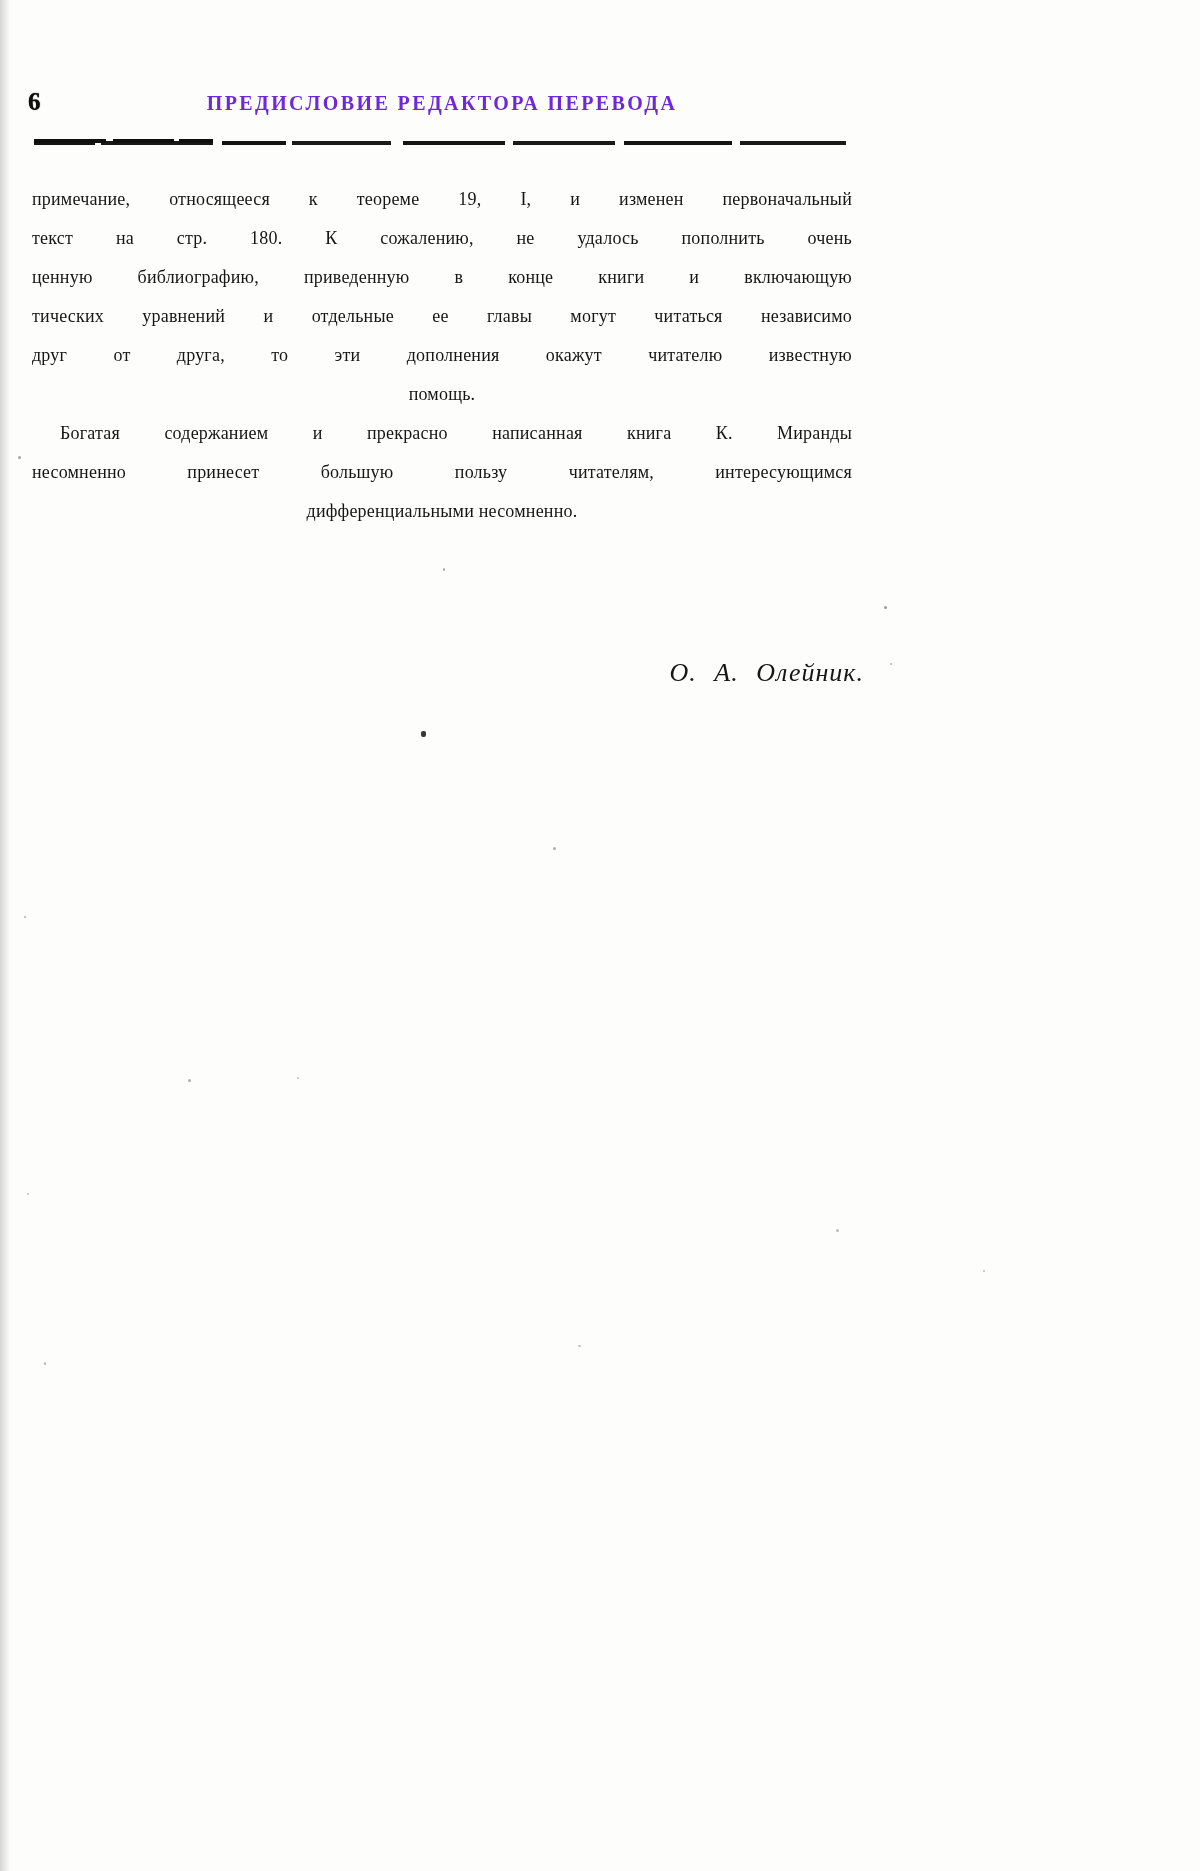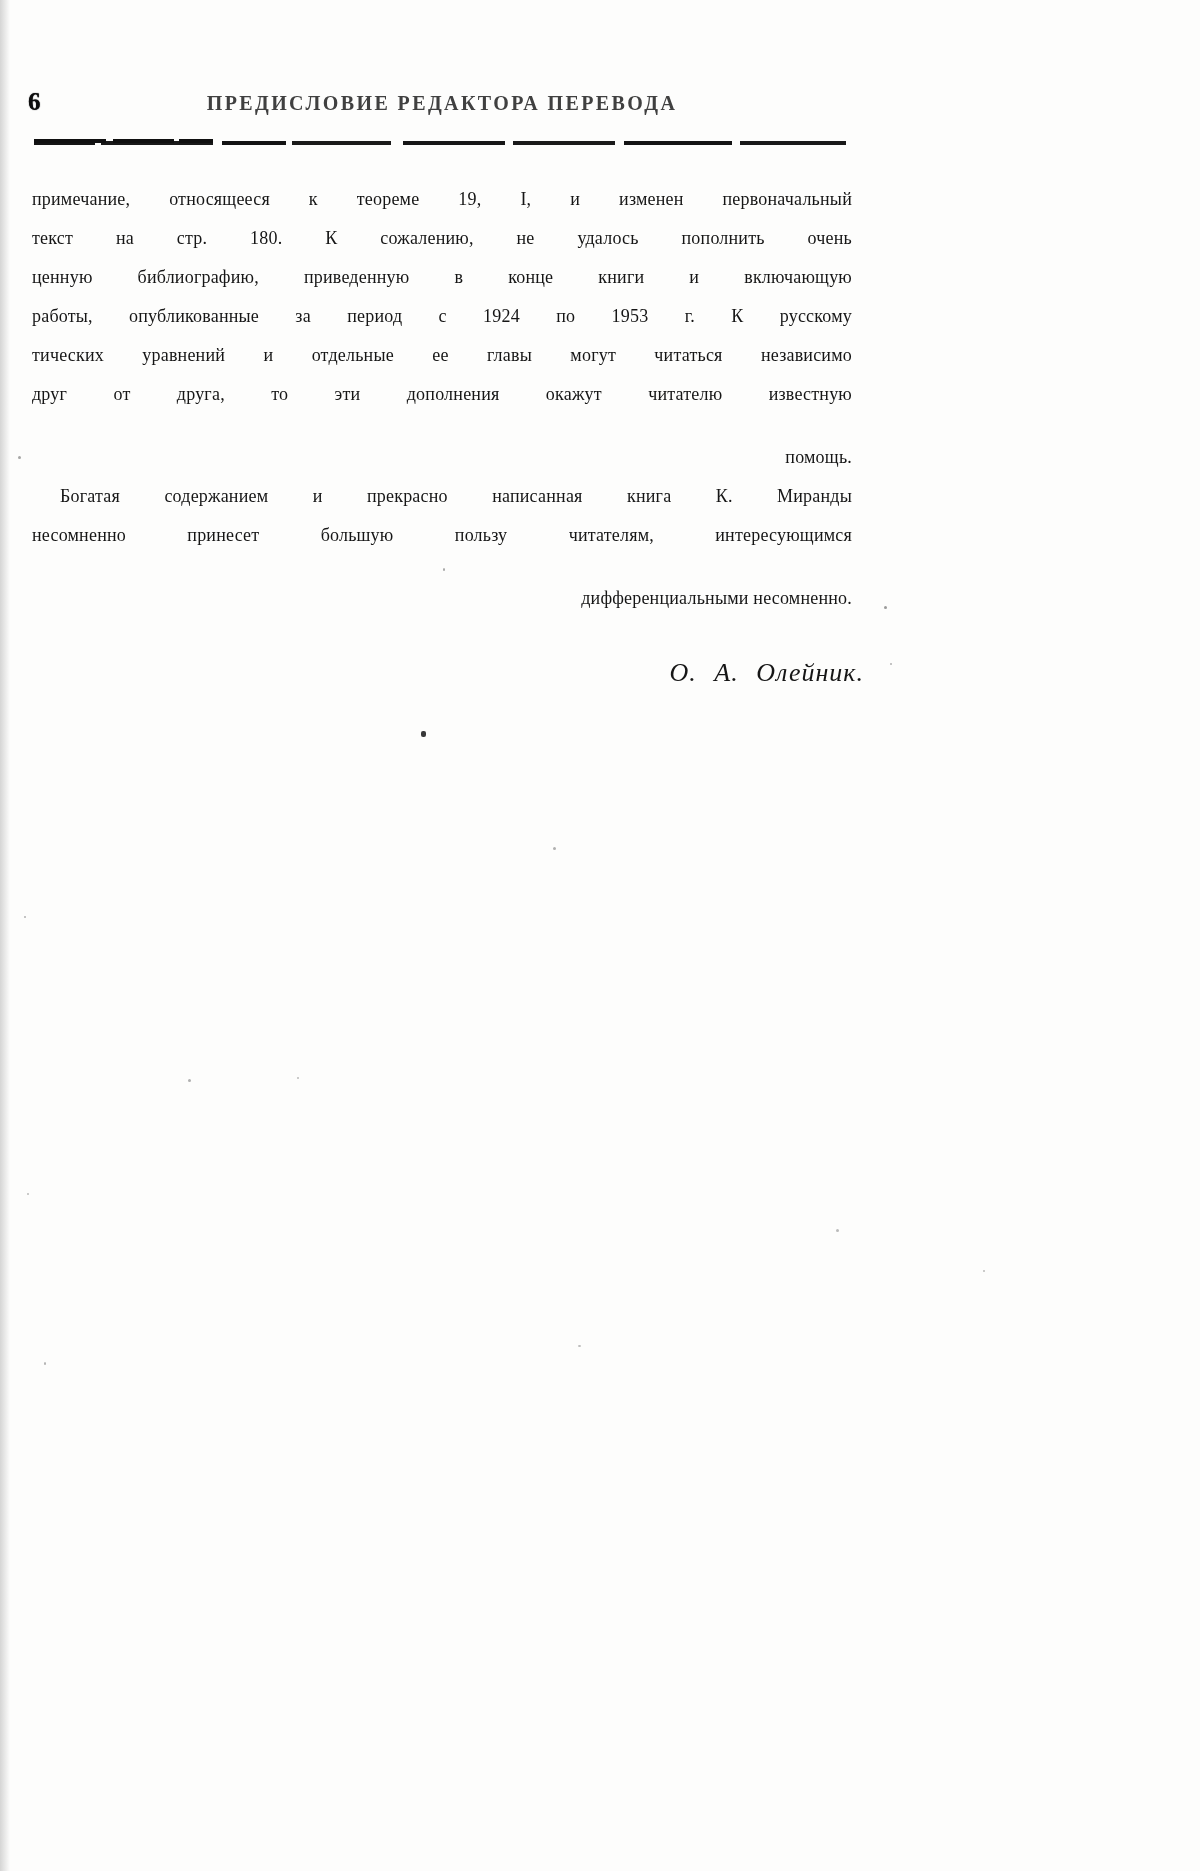--- a/index.html
+++ b/index.html
@@ -36,21 +36,21 @@
   }
   .running-title {
     position: absolute;
     left: 32px;
     width: 820px;
     top: 92px;
     text-align: center;
     font-size: 20px;
     font-weight: bold;
     letter-spacing: 2.4px;
-    color: #404040;
+    color: #6d28d9;
   }
   
   .rule {
     position: absolute;
     left: 34px;
     top: 141px;
     width: 812px;
     height: 4px;
     background:
       linear-gradient(90deg,
@@ -91,22 +91,21 @@
   .jline {
     text-align: justify;
   }
   .jline::after {
     content: "";
     display: inline-block;
     width: 100%;
     height: 0;
   }
   .pline {
-    text-align: right;
-    margin-top: 24px;
+    text-align: center;
   }
   .indent {
     padding-left: 28px;
   }
   .signature {
     position: absolute;
     left: 44px;
     top: 658px;
     width: 820px;
     text-align: right;
@@ -133,21 +132,20 @@
 <div class="running-title">ПРЕДИСЛОВИЕ РЕДАКТОРА ПЕРЕВОДА</div>
 
 <div class="rule">
   <span class="rule-thick"></span>
 </div>
 
 <div class="text-col">
   <div class="line jline">примечание, относящееся к теореме 19, I, и изменен первоначальный</div>
   <div class="line jline">текст на стр. 180. К сожалению, не удалось пополнить очень</div>
   <div class="line jline">ценную библиографию, приведенную в конце книги  и включающую</div>
-  <div class="line jline">работы, опубликованные за период  с 1924 по  1953 г. К русскому</div>
   <div class="line jline">тических уравнений и отдельные ее главы могут читаться независимо</div>
   <div class="line jline">друг от друга, то эти дополнения окажут читателю известную</div>
   <div class="line pline">помощь.</div>
   <div class="line jline indent">Богатая содержанием и прекрасно написанная книга К. Миранды</div>
   <div class="line jline">несомненно принесет большую пользу читателям, интересующимся</div>
   <div class="line pline">дифференциальными несомненно.</div>
 </div>
 
 <div class="signature">О. А. Олейник.</div>
 

